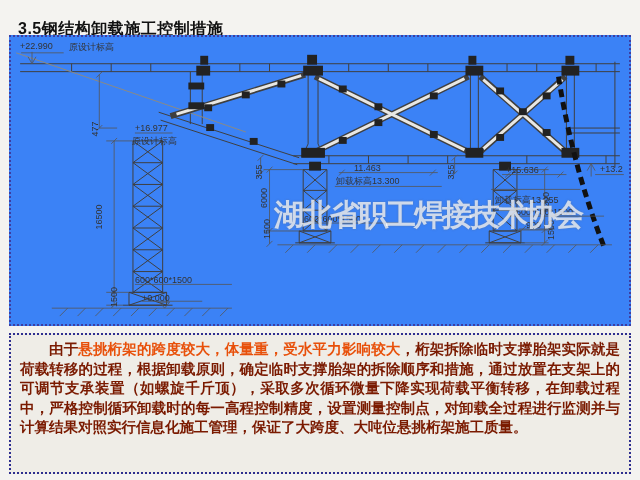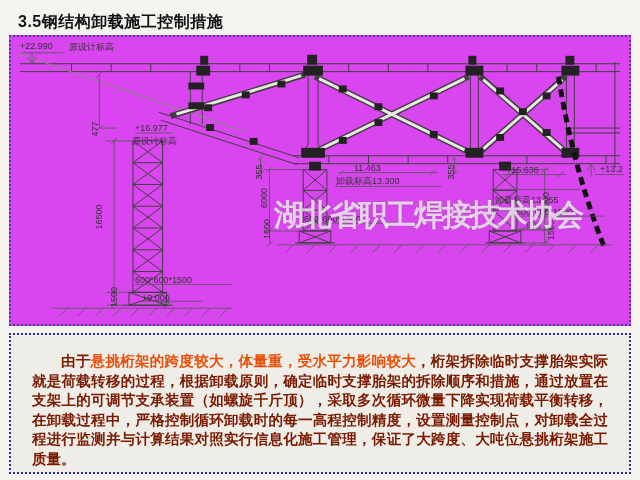--- a/index.html
+++ b/index.html
@@ -1,32 +1,32 @@
 <!DOCTYPE html>
 <html style="--hot: #e8500a; --body: #7a1a00; --border: #3d3da0;"><head>
 <meta charset="utf-8">
 <style>
   html,body{margin:0;padding:0;}
   .slide{position:relative;width:640px;height:480px;background:#f4f3f0;overflow:hidden;
          font-family:"Liberation Sans",sans-serif;}
-  .title{position:absolute;left:18px;top:12px;font-size:16px;font-weight:bold;color:#111;
+  .title{position:absolute;left:18px;top:19px;font-size:16px;font-weight:bold;color:#111;
          letter-spacing:.5px;}
   .panel{position:absolute;left:9px;top:35px;width:622px;height:291px;box-sizing:border-box;
-         border:2px dotted var(--border,#3d3da0);background:#d946ef;}
+         border:2px dotted var(--border,#3d3da0);background:#3b82f6;}
   .panel svg{position:absolute;left:0;top:0;}
   .hl{position:absolute;font-size:9px;color:#333;white-space:nowrap;z-index:2;line-height:10px;}
   .vl{position:absolute;width:34px;height:12px;font-size:9px;color:#333;z-index:2;
       display:flex;align-items:center;justify-content:center;transform:rotate(-90deg);}
   .wm{position:absolute;color:rgba(255,255,255,.72);z-index:3;pointer-events:none;
       text-shadow:0 0 2px rgba(110,110,110,.55);white-space:nowrap;font-weight:bold;}
   .wm1{left:263px;top:158px;font-size:30px;letter-spacing:-2px;}
   .wm2{left:78px;top:204px;font-size:38px;letter-spacing:1px;font-weight:normal;}
   .note{position:absolute;left:9px;top:333px;width:622px;height:141px;box-sizing:border-box;
         border:2px dotted #2e2e8f;background:#efede7;padding:5px 9px 4px 9px;}
-  .note p{margin:12px;font-size:14.5px;font-weight:bold;line-height:19.6px;text-align:justify;
+  .note p{margin:0;font-size:14.5px;font-weight:bold;line-height:19.6px;text-align:justify;
           text-indent:2em;color:var(--body,#7a1a00);}
   .note .hot{color:var(--hot,#e8500a);}
 </style>
 </head>
 <body>
 
 <div class="slide">
   <div class="title">3.5钢结构卸载施工控制措施</div>
 
   <div class="panel">

